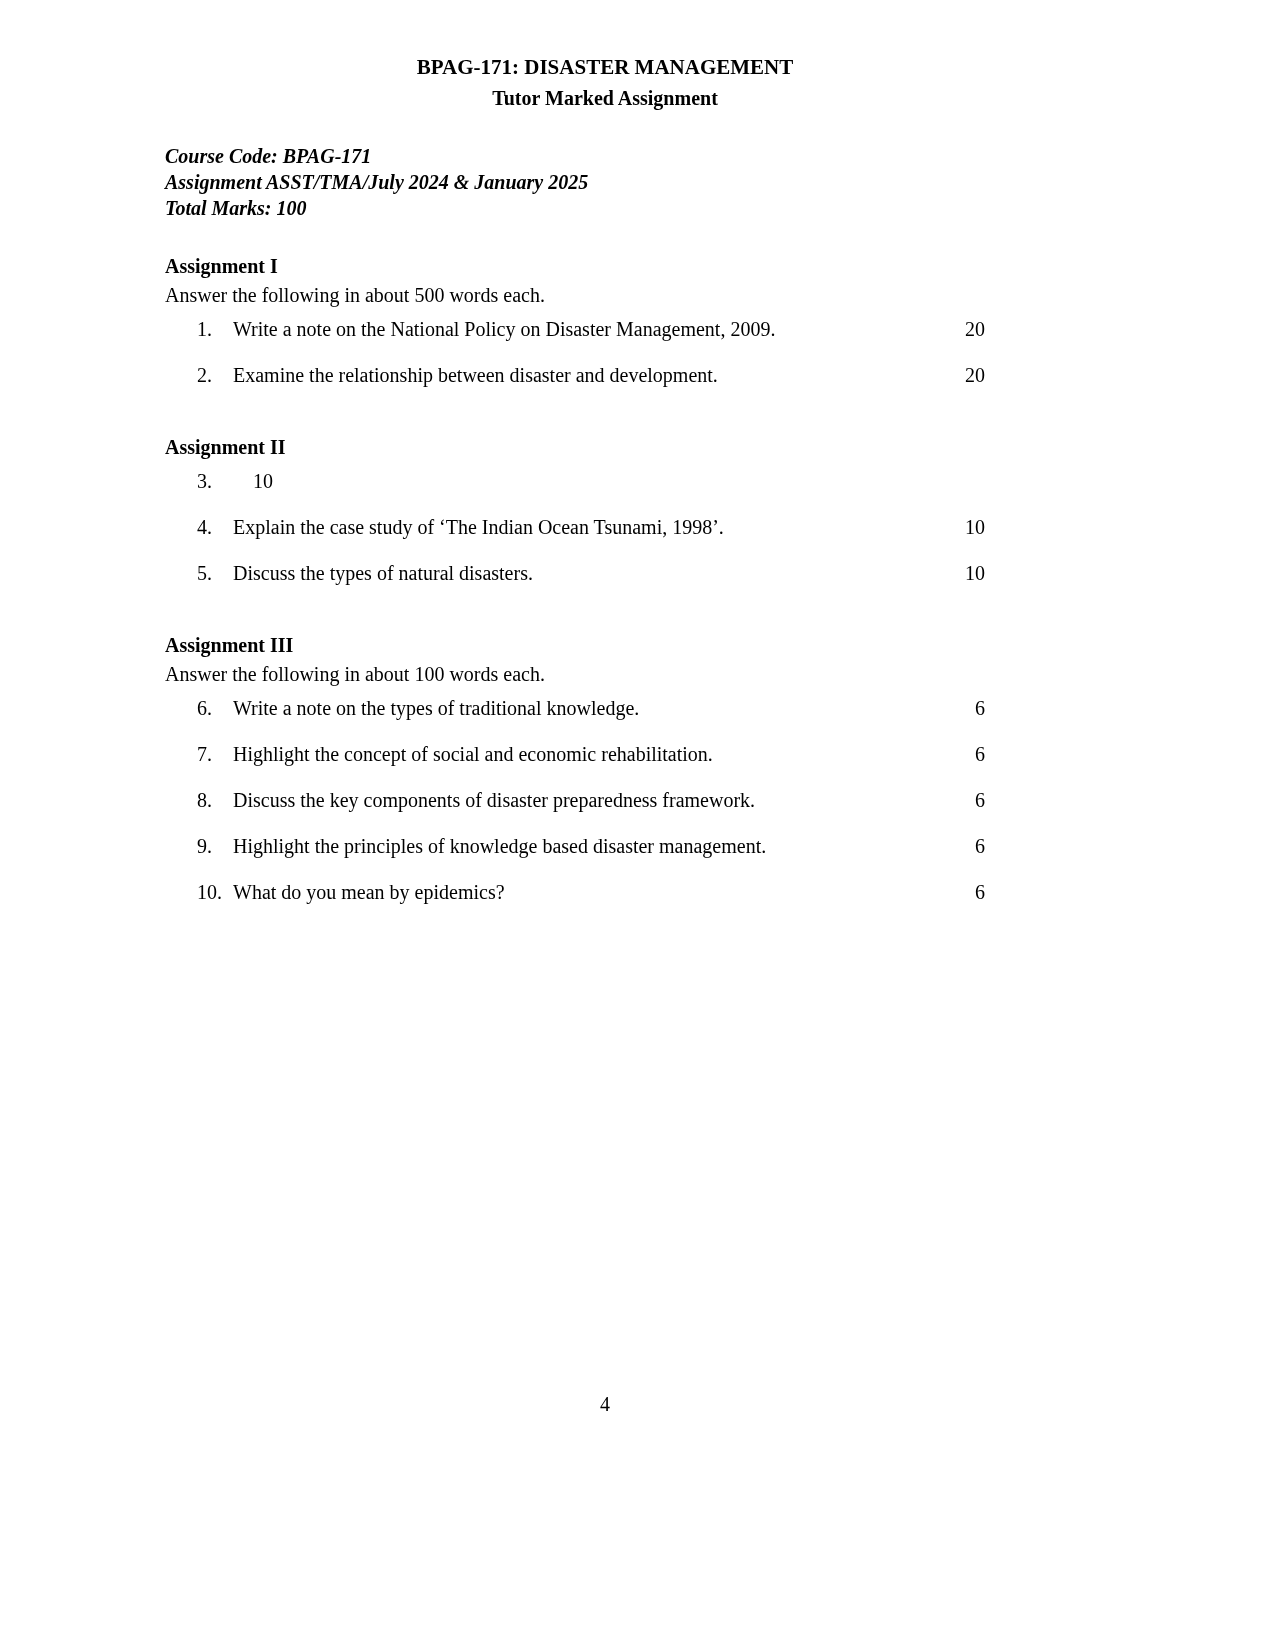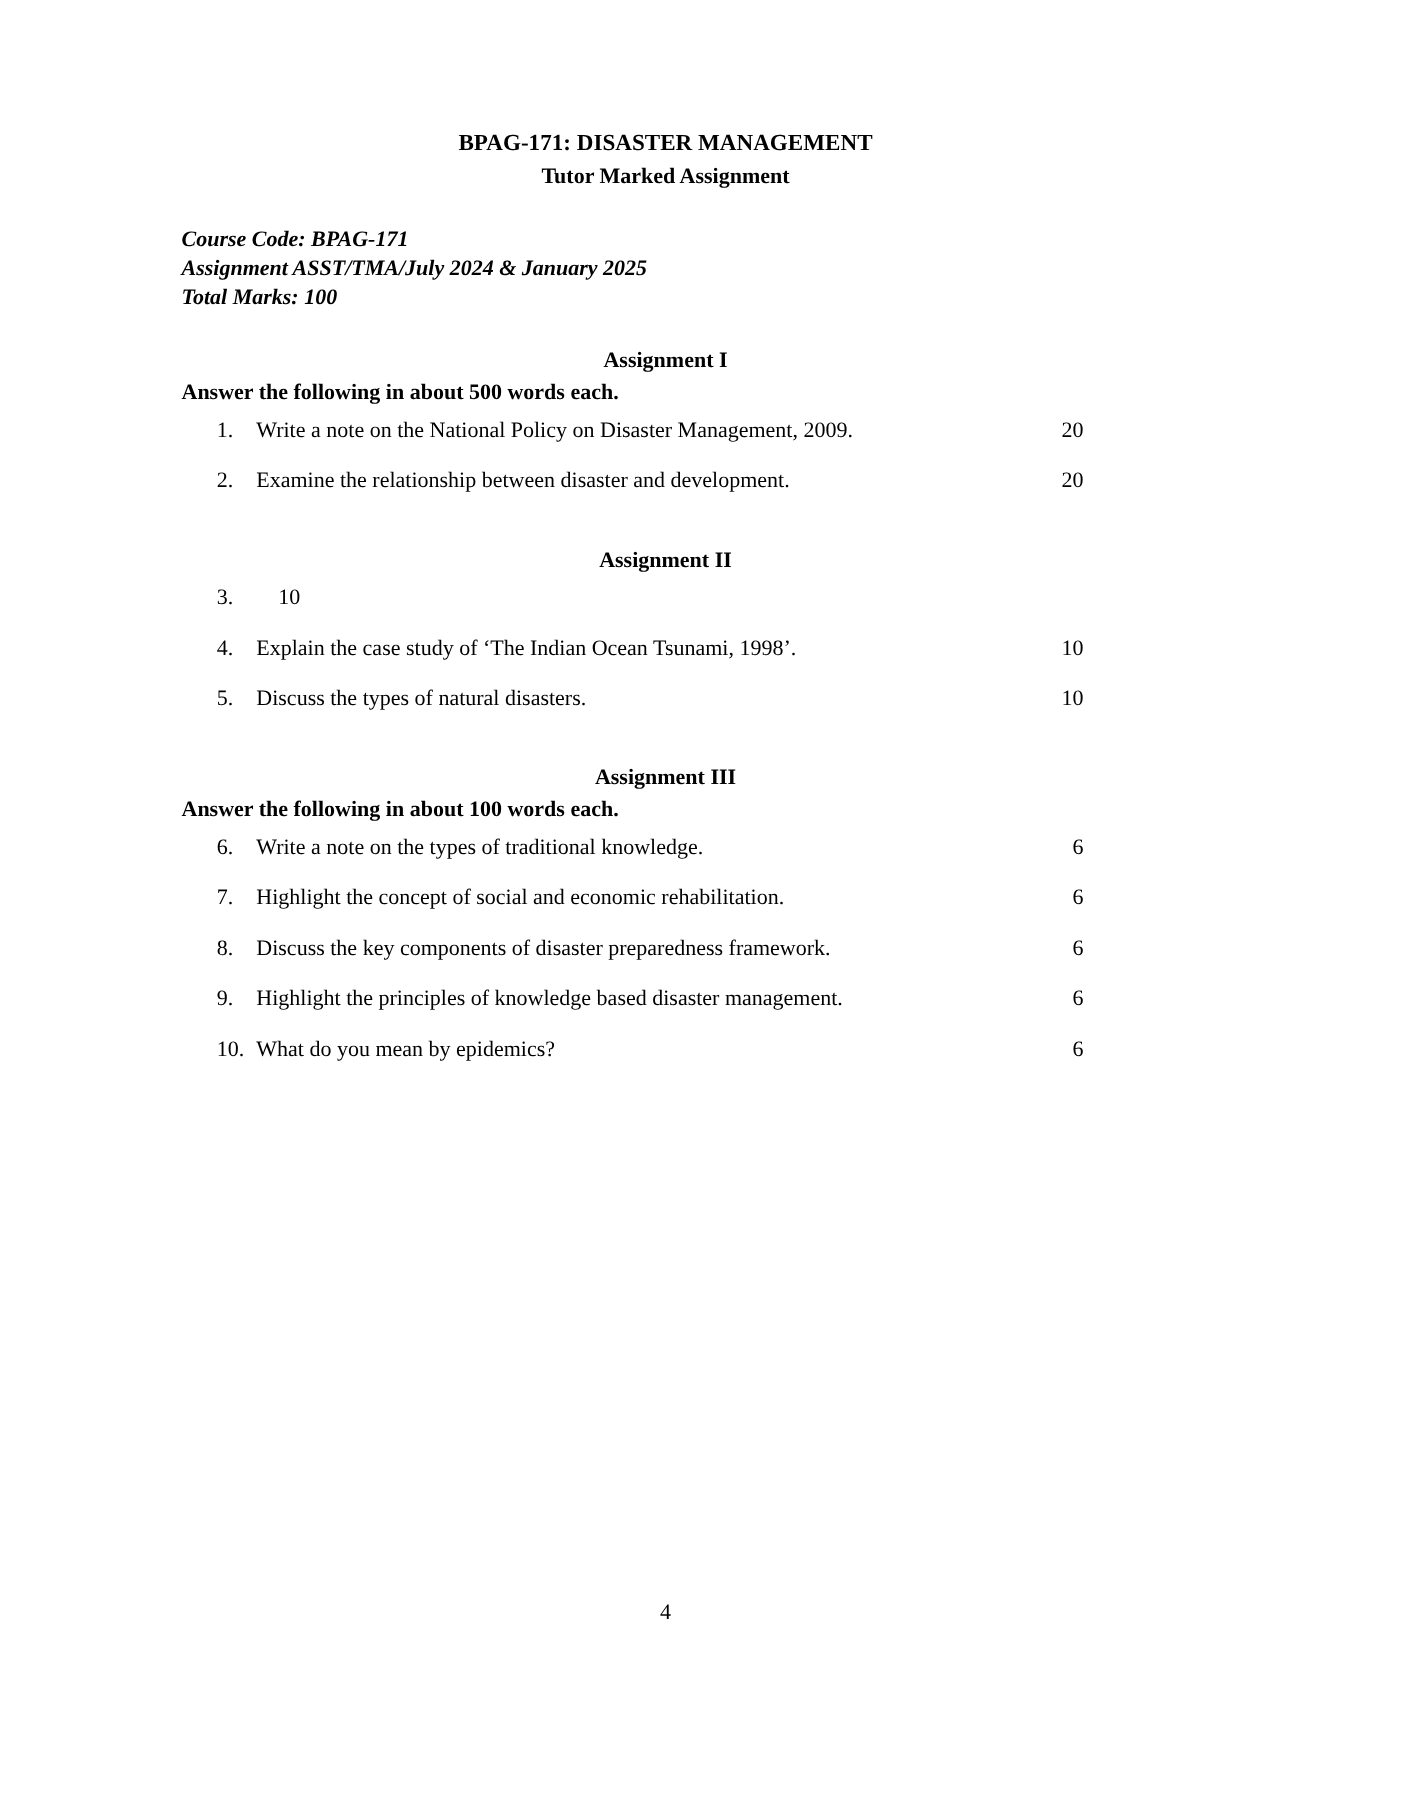--- a/index.html
+++ b/index.html
@@ -11,21 +11,21 @@
     width: 1275px;
     height: 1650px;
     font-family: "Liberation Serif", serif;
     font-size: 20px;
     color: #000000;
     position: relative;
   }
   .content {
     margin-left: 165px;
     margin-right: 230px;
-    padding-top: 116px;
+    padding-top: 54px;
     line-height: 26px;
   }
   .doc-title {
     text-align: center;
     font-weight: bold;
     font-size: 21px;
   }
   .doc-subtitle {
     text-align: center;
     font-weight: bold;
@@ -34,29 +34,28 @@
   .header-right {
     text-align: left;
     font-weight: bold;
     margin-top: 32px;
     font-style: italic;
   }
   .header-right div {
     line-height: 26px;
   }
   .section-heading {
-    text-align: center;
     font-weight: bold;
     margin-top: 46px;
   }
   .section-heading.first {
     margin-top: 32px;
   }
   .instruction {
-    font-weight: bold;
+    font-weight: normal;
     margin-top: 3px;
   }
   .q-row {
     display: flex;
     margin-top: 20px;
     padding-left: 32px;
     padding-right: 60px;
   }
   .q-row.first {
     margin-top: 8px;

